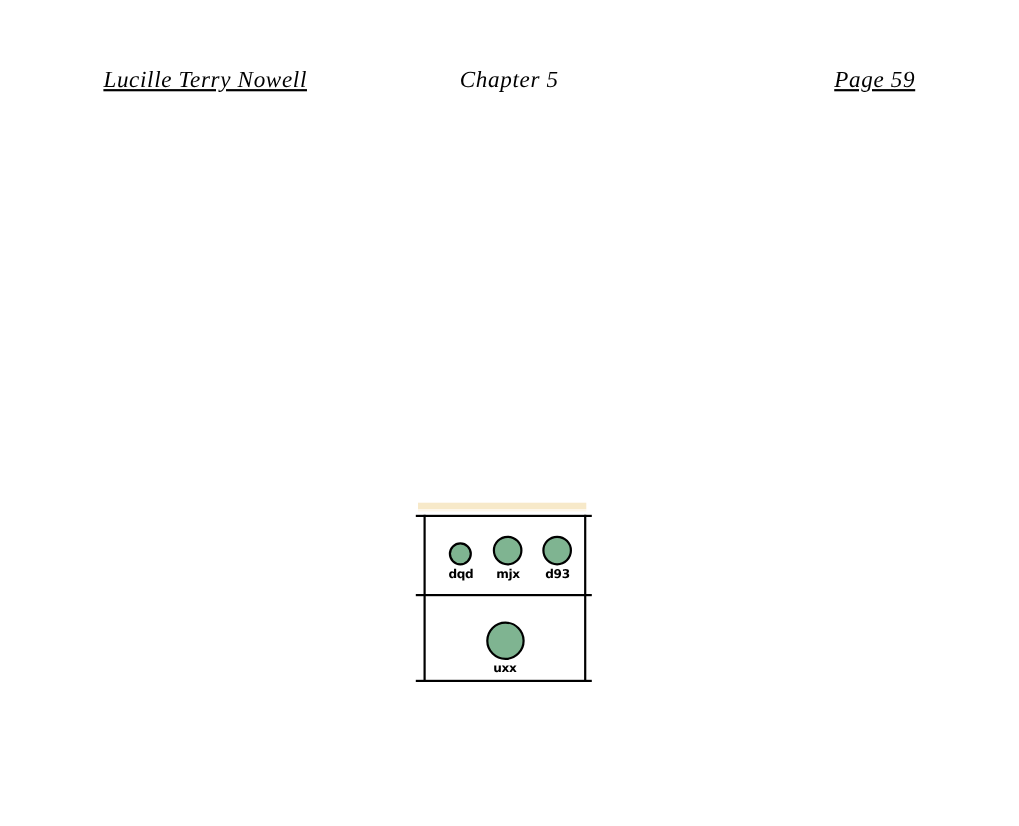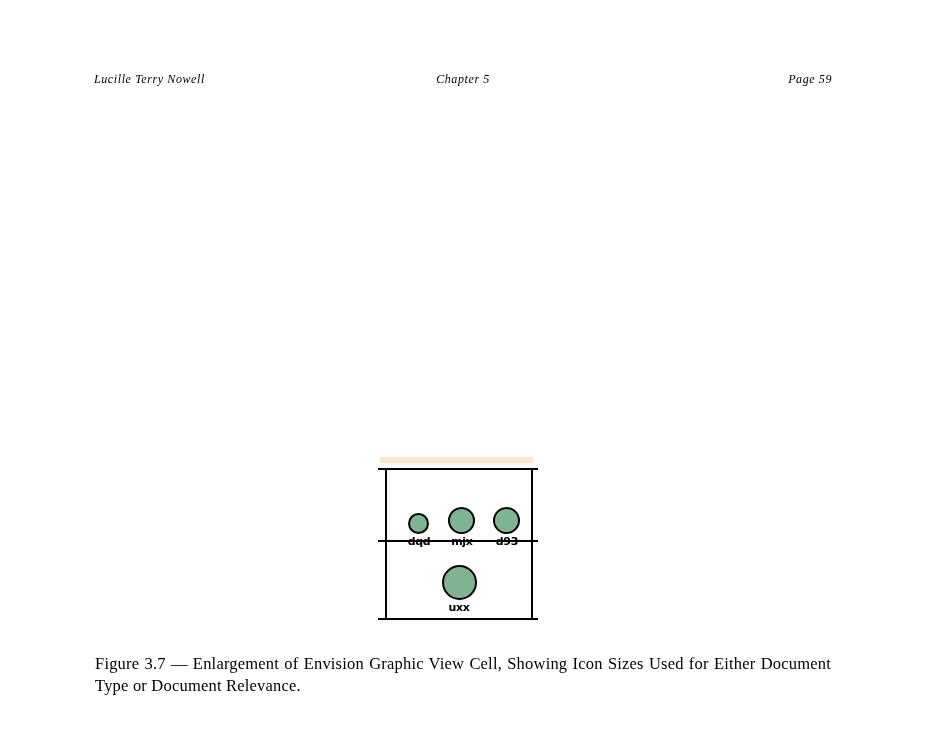--- a/index.html
+++ b/index.html
@@ -13,31 +13,32 @@
     background: #ffffff;
     font-family: "Liberation Serif", "DejaVu Serif", serif;
     color: #000000;
     position: relative;
     overflow: hidden;
   }
 
   
   .page-header {
     position: absolute;
-    top: 72px;
+    top: 60px;
     left: 94px;
     width: 738px;
     height: 24px;
     display: flex;
     align-items: baseline;
     justify-content: space-between;
     font-style: italic;
-    font-size: 12px;
+    font-size: 21px;
     letter-spacing: 0.6px;
     white-space: nowrap;
+    text-decoration: underline;
   }
   .page-header .hdr-center {
     position: absolute;
     left: 50%;
     transform: translateX(-50%);
   }
   .page-header .hdr-right {
     margin-left: auto;
   }
 
@@ -96,21 +97,21 @@
 
   
   .icon-row {
     position: absolute;
     display: flex;
     align-items: flex-end;
     justify-content: center;
   }
   .icon-row.row-top {
     left: 387px;
-    top: 500px;
+    top: 480px;
     width: 154px;
     height: 48px;
     gap: 18px;
   }
   .icon-row.row-bottom {
     left: 387px;
     top: 552px;
     width: 144px;
     height: 62px;
     gap: 0;
@@ -197,15 +198,14 @@
 
   <div class="icon-row row-bottom">
 
     <div class="icon-cell">
       <div class="icon-dot size-large"></div>
       <div class="icon-label">uxx</div>
     </div>
 
   </div>
 
-  <div class="figure-caption">Figure 3.7 — Enlargement of Envision Graphic View Cell, Showing Icon Sizes Used for Either Document Type or Document Relevance.</div>
 
 </div>
 
 </body></html>

